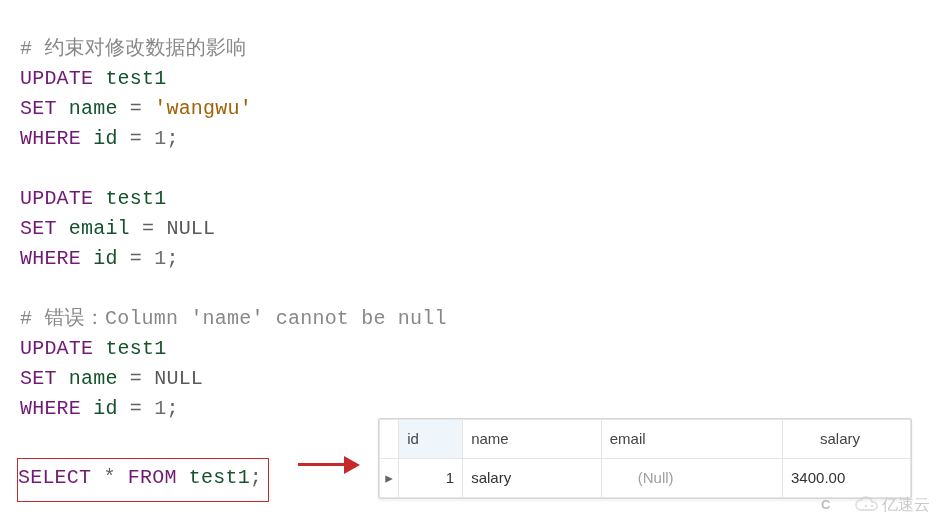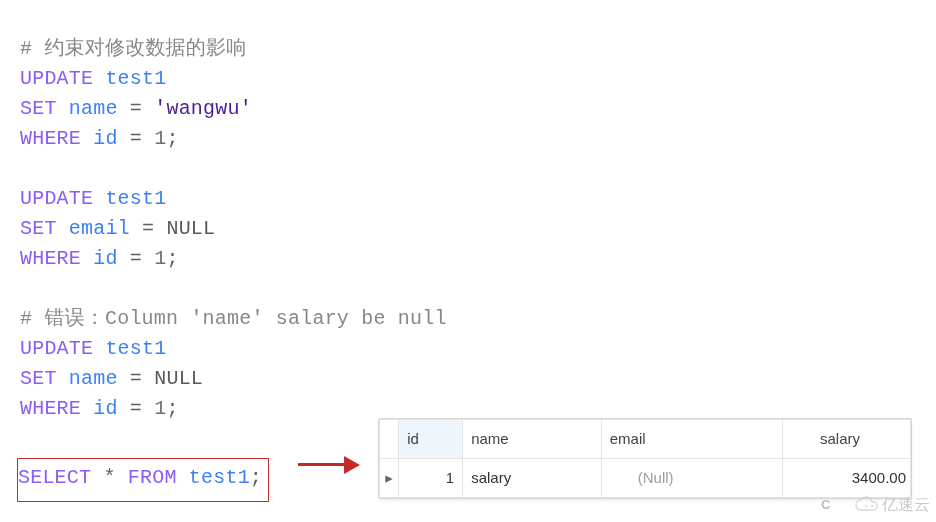--- a/index.html
+++ b/index.html
@@ -13,26 +13,26 @@
     line-height: 30px;
     color: #333;
     overflow: hidden;
     position: relative;
   }
   .code-area {
     padding: 4px 0 0 20px;
     white-space: pre;
     letter-spacing: 0.2px;
   }
-  .kw   { color: #8b5cf6; }      
+  .kw   { color: #701a75; }      
   .cmt  { color: #888888; }      
   .num  { color: #707070; }      
-  .ident{ color: #3b82f6; }      
+  .ident{ color: #14532d; }      
   .nul  { color: #58595b; }      
-  .str  { color: #4c1d95; }      
+  .str  { color: #a16207; }      
   .op   { color: #606060; }
 
   .select-box {
     display: inline-block;
     border: 1px solid #c6282b;
     padding: 4px 6px 8px 0;
     margin-top: 4px;
     margin-left: -3px;
   }
 
@@ -97,21 +97,21 @@
     width: 18px;
     text-align: center;
     color: #666;
     padding: 0;
   }
   .result-grid td.num-c { text-align: right; }
   .result-grid td.null-c { color: #9e9e9e; font-style: normal; padding-left: 36px; }
   .result-grid th.name-h { width: 130px; }
   .result-grid th.email-h { width: 170px; }
   .result-grid th.salary-h { width: 120px; padding-left: 37px; }
-  .result-grid td.salary-c { text-align: right; padding-right: 4px; }
+  .result-grid td.salary-c { text-align: left; padding-right: 4px; }
   .result-grid th.row-ptr-h { width:18px; padding:0; }
 
   .cs-mark {
     position: absolute;
     right: 105px;
     bottom: 2px;
     color: #bdbdbd;
     font-family: "Segoe UI", Tahoma, sans-serif;
     font-size: 13px;
     font-weight: 600;
@@ -137,21 +137,21 @@
 <div class="code-area">
 <span class="cmt"># </span><span class="cmt">约束对修改数据的影响</span>
 <span class="kw">UPDATE</span> <span class="ident">test1</span>
 <span class="kw">SET</span> <span class="ident">name</span><span class="op"> = </span><span class="str">'wangwu'</span>
 <span class="kw">WHERE</span> <span class="ident">id</span><span class="op"> = </span><span class="num">1</span><span class="op">;</span>
 
 <span class="kw">UPDATE</span> <span class="ident">test1</span>
 <span class="kw">SET</span> <span class="ident">email</span><span class="op"> = </span><span class="nul">NULL</span>
 <span class="kw">WHERE</span> <span class="ident">id</span><span class="op"> = </span><span class="num">1</span><span class="op">;</span>
 
-<span class="cmt"># </span><span class="cmt">错误：Column 'name' salary be null</span>
+<span class="cmt"># </span><span class="cmt">错误：Column 'name' cannot be null</span>
 <span class="kw">UPDATE</span> <span class="ident">test1</span>
 <span class="kw">SET</span> <span class="ident">name</span><span class="op"> = </span><span class="nul">NULL</span>
 <span class="kw">WHERE</span> <span class="ident">id</span><span class="op"> = </span><span class="num">1</span><span class="op">;</span>
 
 <span class="select-box"><span class="kw">SELECT</span> <span class="op">*</span> <span class="kw">FROM</span> <span class="ident">test1</span><span class="op">;</span></span>
 </div>
 
 <div class="arrow-wrap">
   <div class="arrow-line"></div>
   <div class="arrow-head"></div>

